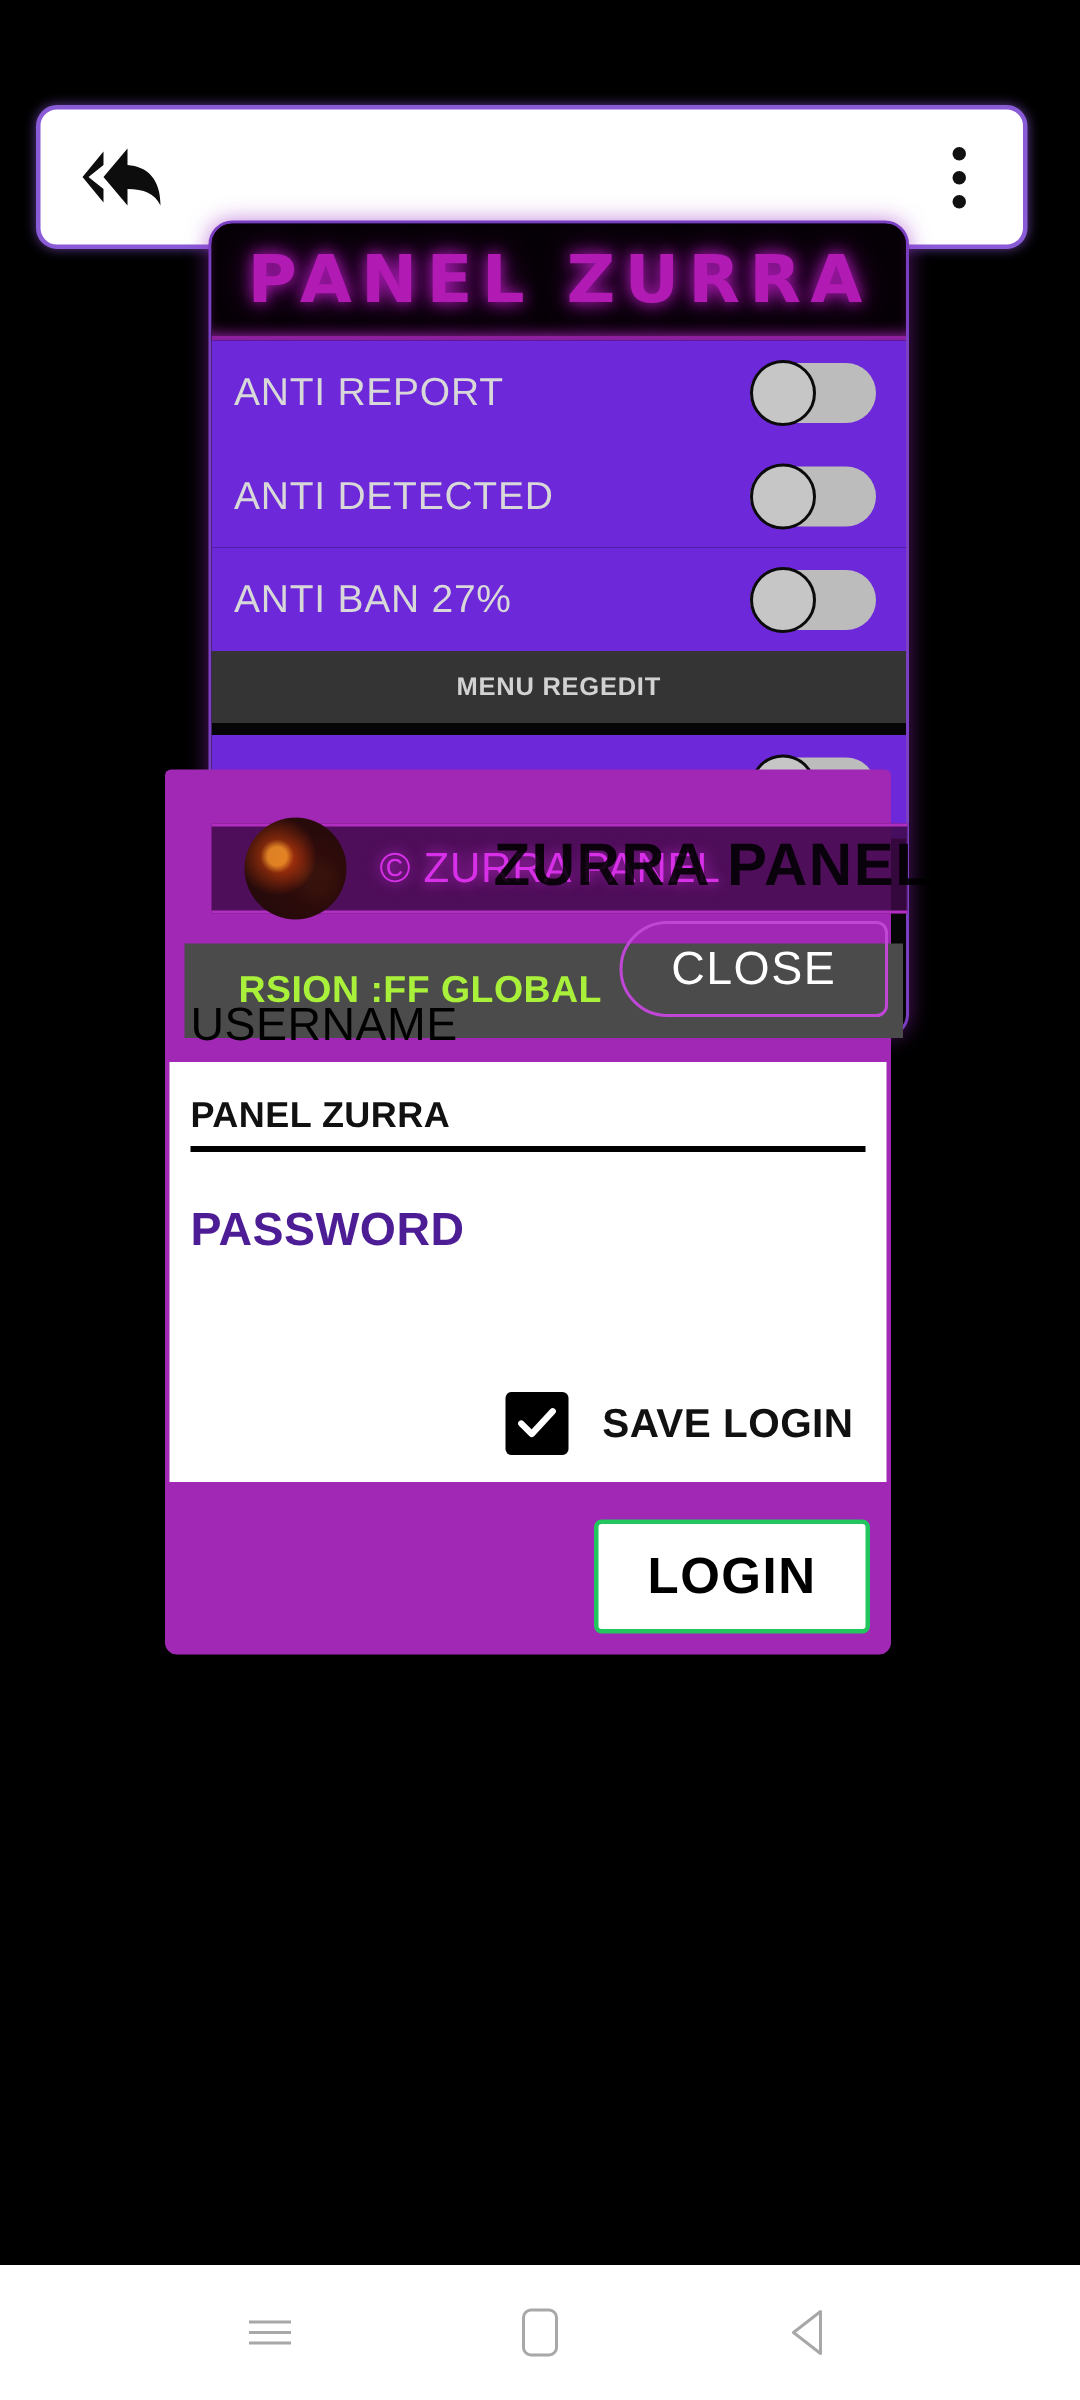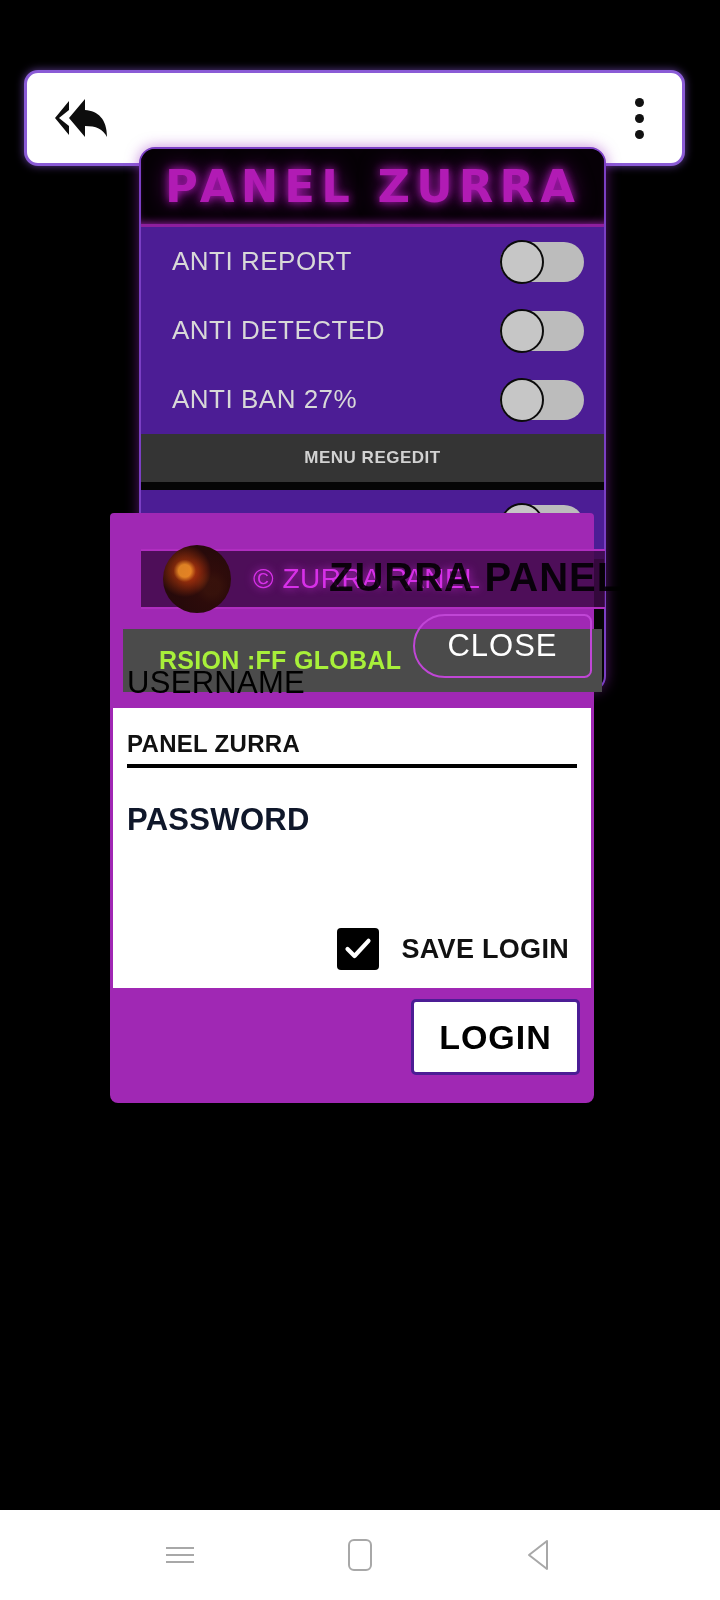--- a/index.html
+++ b/index.html
@@ -78,22 +78,22 @@
     color: #b11bb4;
     text-shadow: 0 0 10px rgba(200,30,210,.9), 0 0 22px rgba(170,20,190,.6);
     transform: scaleX(1.02);
   }
 
   .toggle-row {
     height: 69px;
     display: flex;
     align-items: center;
     justify-content: space-between;
-    padding: 0 20px 0 31px;
-    background: #4c1d95;
+    padding: 0 20px 0 15px;
+    background: #6d28d9;
   }
   .toggle-row .lbl {
     font-size: 26px;
     font-weight: 500;
     color: #d8d8d8;
     letter-spacing: .5px;
   }
   .switch {
     width: 84px; height: 40px;
     border-radius: 20px;
@@ -249,21 +249,21 @@
   }
   .field .rule {
     height: 4px;
     background: #000000;
     width: 100%;
   }
   #password-label {
     margin-top: 34px;
     font-size: 31px;
     font-weight: 700;
-    color: #0f172a;
+    color: #4c1d95;
     letter-spacing: .3px;
   }
   #save-row {
     position: absolute;
     right: 22px;
     bottom: 18px;
     display: flex;
     align-items: center;
     gap: 22px;
   }
@@ -278,25 +278,25 @@
   #save-box svg { width: 28px; height: 28px; display: block; }
   #save-label {
     font-size: 27px;
     font-weight: 700;
     color: #111;
     letter-spacing: .3px;
   }
   #login-btn {
     position: absolute;
     right: 14px;
-    bottom: 28px;
-    width: 169px;
+    bottom: 14px;
+    width: 184px;
     height: 76px;
     background: #ffffff;
-    border: 3px solid #4c1d95;
+    border: 3px solid #22c55e;
     border-radius: 5px;
     font-size: 34px;
     font-weight: 700;
     color: #000000;
     letter-spacing: 1px;
     display: flex;
     align-items: center;
     justify-content: center;
     cursor: pointer;
   }

